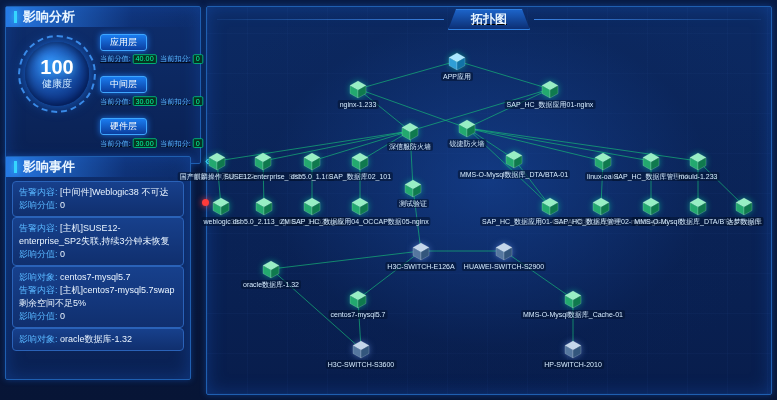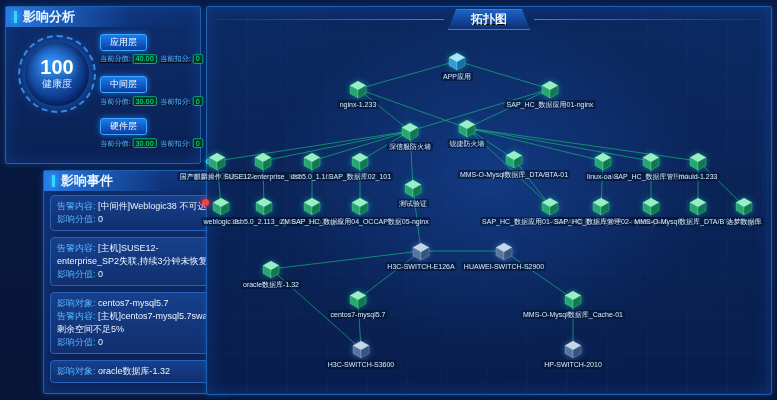--- a/index.html
+++ b/index.html
@@ -31,23 +31,23 @@
            box-shadow:0 0 6px rgba(30,130,255,.8); }
   .layer-scores { margin-top:2px; font-size:9px; color:#5ec1ff; white-space:nowrap;
            transform:scale(.8); transform-origin:0 50%; }
   .score-box { display:inline-block; background:#063321; border:1px solid #00cf82; color:#00ffa2;
            padding:0 3px; border-radius:2px; margin:0 4px 0 2px; }
   .status-line { position:absolute; left:0; right:0; bottom:6px; text-align:center; font-size:10px; color:#35d6ff; }
   .status-dot { display:inline-block; width:6px; height:6px; border:1px solid #35d6ff; border-radius:50%;
            margin-right:4px; vertical-align:middle; box-shadow:0 0 4px #35d6ff; }
 
   
-  #panel-events { left:5px; top:170px; width:186px; height:224px;margin-left:38px; }
+  #panel-events { left:5px; top:156px; width:186px; height:224px; }
   .events-list { position:absolute; top:24px; left:6px; right:6px; bottom:5px; overflow:hidden;
-           display:flex; flex-direction:column; gap:6px; }
+           display:flex; flex-direction:column; }
   .event-card { background:linear-gradient(180deg,#17408c,#102f6e); border:1px solid #2a62b8;
            border-radius:4px; padding:4px 6px; font-size:9px; line-height:13px; flex:none; }
   .ev-label { color:#58b6ff; }
   .ev-value { color:#e9f4ff; }
 
   
   #panel-topo { left:206px; top:6px; width:566px; height:389px;
            background:
              radial-gradient(ellipse at 50% 45%, rgba(25,75,165,.55) 0%, rgba(11,35,86,.2) 55%, transparent 75%),
              repeating-linear-gradient(0deg, rgba(60,110,200,.05) 0 1px, transparent 1px 40px),

